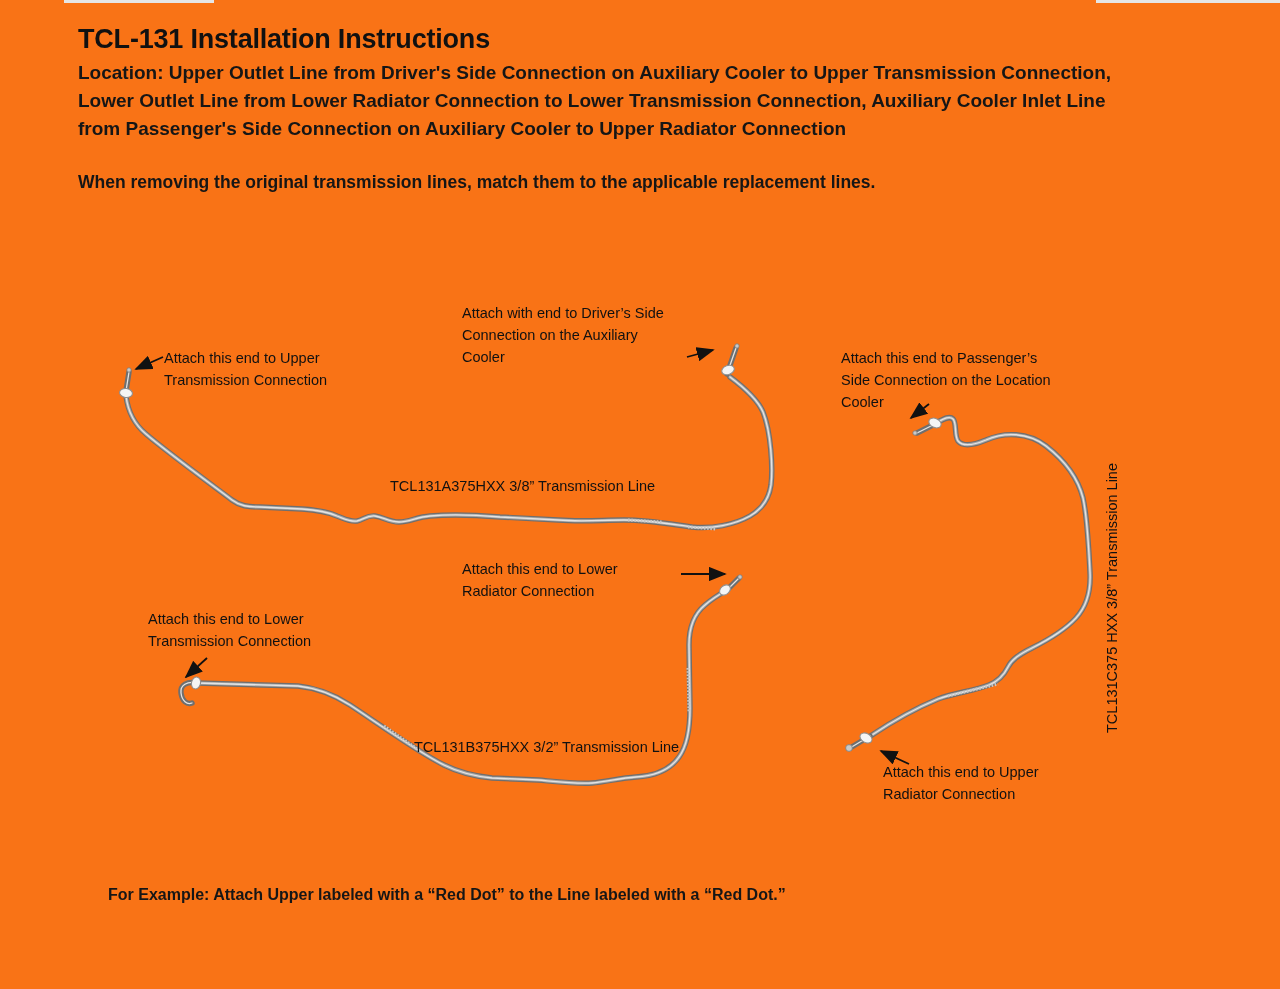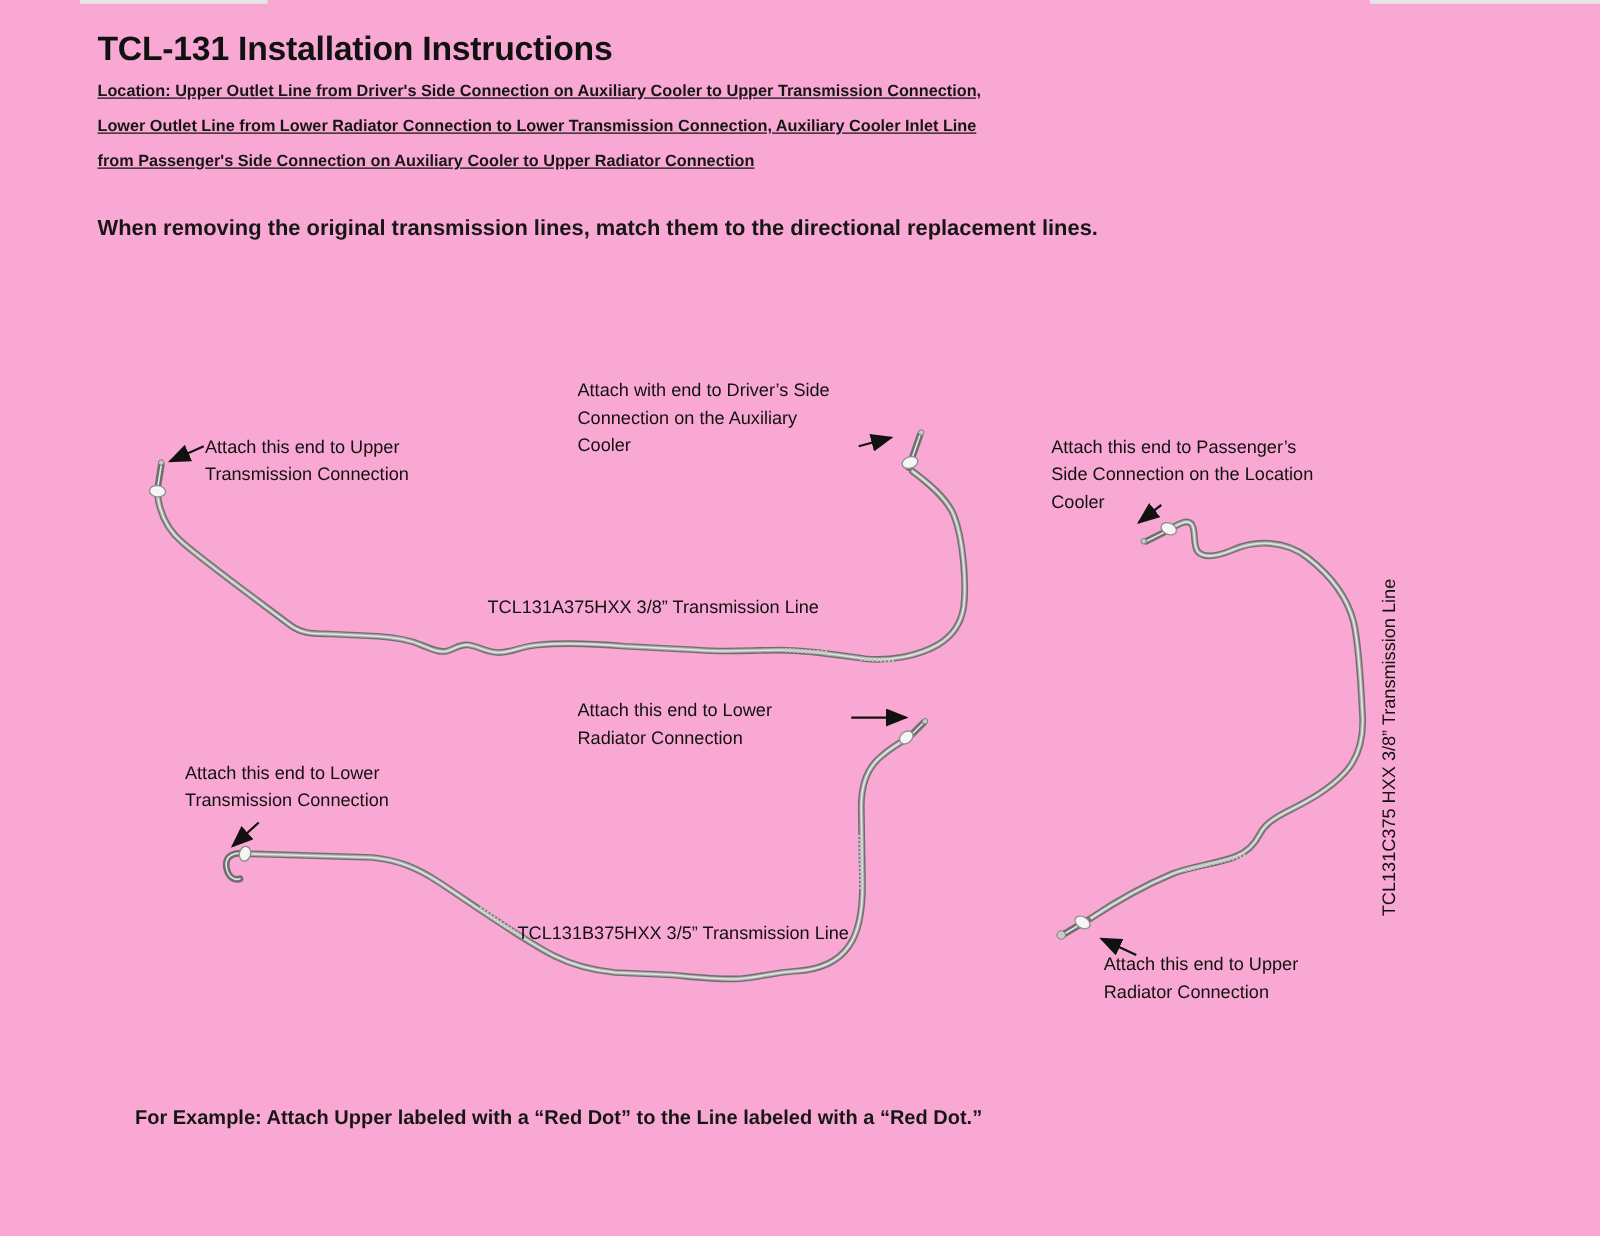--- a/index.html
+++ b/index.html
@@ -1,29 +1,29 @@
 <!DOCTYPE html>
 <html style="--tube-dark: #6f6f6f; --tube-mid: #a9a9a9; --tube-light: #e4e4e4; --arrow: #111111; --top-bar: #e6e6e6;"><head>
 <meta charset="utf-8">
 <style>
   html,body{margin:0;padding:0;background:#ffffff;}
   .page{
-    position:relative;width:1280px;height:989px;background:#f9a8d4;overflow:hidden;
+    position:relative;width:1280px;height:989px;background:#f97316;overflow:hidden;
     font-family:"Liberation Sans",sans-serif;color:#1a1a1a;
   }
   .top-bar{position:absolute;top:0;height:3px;background:var(--top-bar,#e6e6e6);}
   .top-bar-left{left:64px;width:150px;}
   .top-bar-right{left:1096px;width:184px;}
   .page-title{
     position:absolute;left:78px;top:24px;margin:0;
     font-size:27px;font-weight:bold;color:#111;letter-spacing:-0.2px;
   }
   .location-paragraph{
     position:absolute;left:78px;top:59px;margin:0;width:1120px;
-    font-size:13px;font-weight:bold;line-height:28px;white-space:pre-line;color:#161616;text-decoration:underline;
+    font-size:19px;font-weight:bold;line-height:28px;white-space:pre-line;color:#161616;
   }
   .instruction-line{
     position:absolute;left:78px;top:172px;margin:0;
     font-size:17.5px;font-weight:bold;color:#161616;
   }
   .diagram-label{
     position:absolute;font-size:14.5px;line-height:22px;color:#111;
     white-space:pre-line;
   }
   .line-name{
@@ -52,21 +52,21 @@
 
 <div class="page">
 
   <div class="top-bar top-bar-left"></div>
   <div class="top-bar top-bar-right"></div>
 
   <h1 class="page-title">TCL-131 Installation Instructions</h1>
   <p class="location-paragraph">Location: Upper Outlet Line from Driver's Side Connection on Auxiliary Cooler to Upper Transmission Connection,
 Lower Outlet Line from Lower Radiator Connection to Lower Transmission Connection, Auxiliary Cooler Inlet Line
 from Passenger's Side Connection on Auxiliary Cooler to Upper Radiator Connection</p>
-  <p class="instruction-line">When removing the original transmission lines, match them to the directional replacement lines.</p>
+  <p class="instruction-line">When removing the original transmission lines, match them to the applicable replacement lines.</p>
 
   <svg class="diagram-art" width="1280" height="989" viewBox="0 0 1280 989">
     <defs>
       <marker id="ah" viewBox="0 0 10 8" refX="9" refY="4" markerWidth="10" markerHeight="8" orient="auto">
         <path d="M0,0 L10,4 L0,8 Z" fill="#111111"></path>
       </marker>
     </defs>
 
     <g>
       <path class="tube-outer" d="M126 396 C128 412 134 424 146 434 C162 448 200 476 232 500 C240 506 248 507 260 507 L302 509 C318 510 328 512 337 516 C345 519 350 522 357 521 C363 520 367 515 375 516 C383 517 389 522 399 522 C409 522 417 517 430 516 C452 514 476 515 500 517 L558 520 C582 522 602 520 624 520 C648 520 670 524 692 527 C712 529 734 525 750 516 C762 509 769 499 771 485 C773 468 771 432 763 412 C757 398 742 386 730 377"></path>
@@ -145,20 +145,20 @@
 Side Connection on the Location
 Cooler</div>
   <div class="diagram-label" style="left:462px;top:558px;">Attach this end to Lower
 Radiator Connection</div>
   <div class="diagram-label" style="left:148px;top:608px;">Attach this end to Lower
 Transmission Connection</div>
   <div class="diagram-label" style="left:883px;top:761px;">Attach this end to Upper
 Radiator Connection</div>
 
   <div class="line-name" style="left:390px;top:478px;">TCL131A375HXX 3/8” Transmission Line</div>
-  <div class="line-name" style="left:414px;top:739px;">TCL131B375HXX 3/5” Transmission Line</div>
+  <div class="line-name" style="left:414px;top:739px;">TCL131B375HXX 3/2” Transmission Line</div>
   <div class="line-name-vertical">TCL131C375 HXX 3/8” Transmission Line</div>
 
   <div class="note-block">
     <div>For Example: Attach Upper labeled with a “Red Dot” to the Line labeled with a “Red Dot.”</div>
   </div>
 
 </div>
 
 </body></html>

